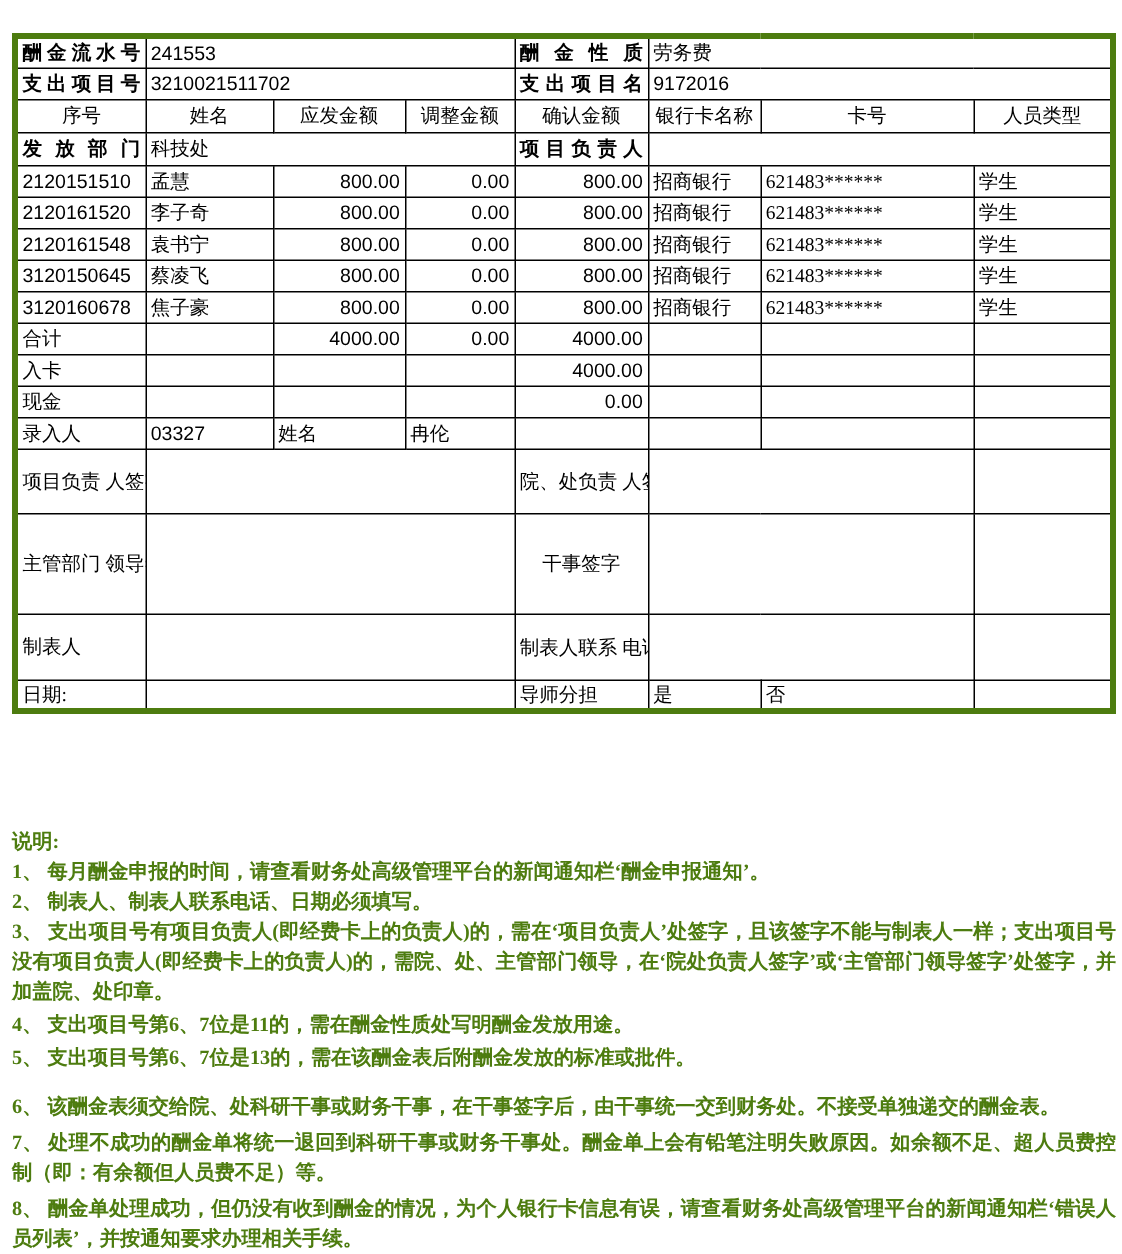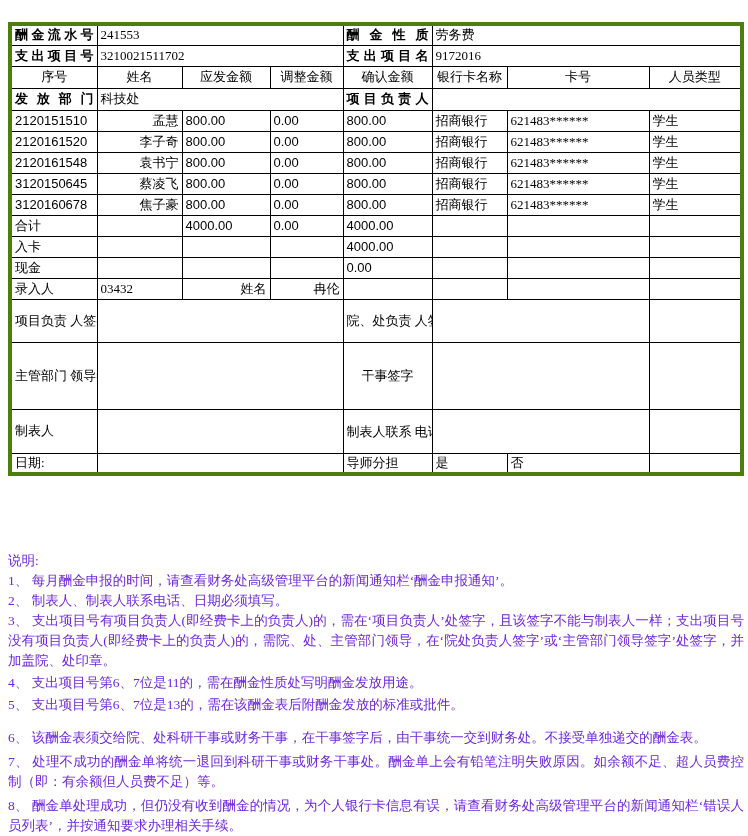--- a/index.html
+++ b/index.html
@@ -15,38 +15,38 @@
   }
   table.form td {
     border:1px solid #000; overflow:hidden; white-space:nowrap;
     vertical-align:middle; padding:0 3px; font-size:13px;
   }
   td.lbl {
     font-weight:bold; font-size:14px; padding:0 2px;
     text-align:justify; text-align-last:justify;
     font-family:"Liberation Serif", serif;
   }
-  td.val  { font-family:Liberation Serif, serif; font-size:13px; text-align:left; }
+  td.val  { font-family:Liberation Sans, sans-serif; font-size:13px; text-align:left; }
   td.sval { font-size:12.5px; text-align:left; }
   td.hdr  { font-size:13.5px; text-align:center; padding:0 1px; }
   td.seq  { font-family:"Liberation Sans", sans-serif; font-size:13px; text-align:left; padding-left:2px; }
-  td.cn   { font-size:13px; text-align:right; }
-  td.num  { font-family:"Liberation Sans", sans-serif; font-size:13px; text-align:left; padding-right:5px; }
+  td.cn   { font-size:13px; text-align:left; }
+  td.num  { font-family:"Liberation Sans", sans-serif; font-size:13px; text-align:right; padding-right:5px; }
   td.card { font-family:Liberation Serif, serif; font-size:13px; text-align:left; }
   td.big  { font-size:15px; text-align:left; padding-left:2px; }
   td.sig  {
     font-size:13.5px; text-align:center; white-space:pre-line;
     line-height:17px; padding:0 2px;
   }
   td.footlbl  { font-size:14px; text-align:left; vertical-align:bottom; padding:0 2px 3px 2px; }
   td.datelbl  { font-size:14px; text-align:left; padding-left:2px; }
   td.optlbl   { font-size:13.5px; text-align:left; vertical-align:bottom; padding:0 2px 3px 4px; }
   .notes {
     position:absolute; left:8px; top:551px; width:736px;
-    font-size:13.5px; line-height:20px; text-align:justify; color:#6d28d9;
+    font-size:13.5px; line-height:20px; text-align:justify; color:#4d7c0f;font-weight:bold;
   }
   .note { text-align:justify; }
   .gap2  { margin-top:2px; }
   .gap12 { margin-top:13px; }
   .gap4  { margin-top:4px; }
 </style>
 </head>
 <body>
 
 <div class="page">
@@ -173,21 +173,21 @@
       <td></td>
       <td></td>
       <td class="num">0.00</td>
       <td></td>
       <td></td>
       <td></td>
     </tr>
 
     <tr style="height:21px">
       <td class="big">录入人</td>
-      <td class="val">03432</td>
+      <td class="val">03327</td>
       <td class="cn">姓名</td>
       <td class="cn">冉伦</td>
       <td></td>
       <td></td>
       <td></td>
       <td></td>
     </tr>
 
     <tr style="height:43px">
       <td class="sig">项目负责

